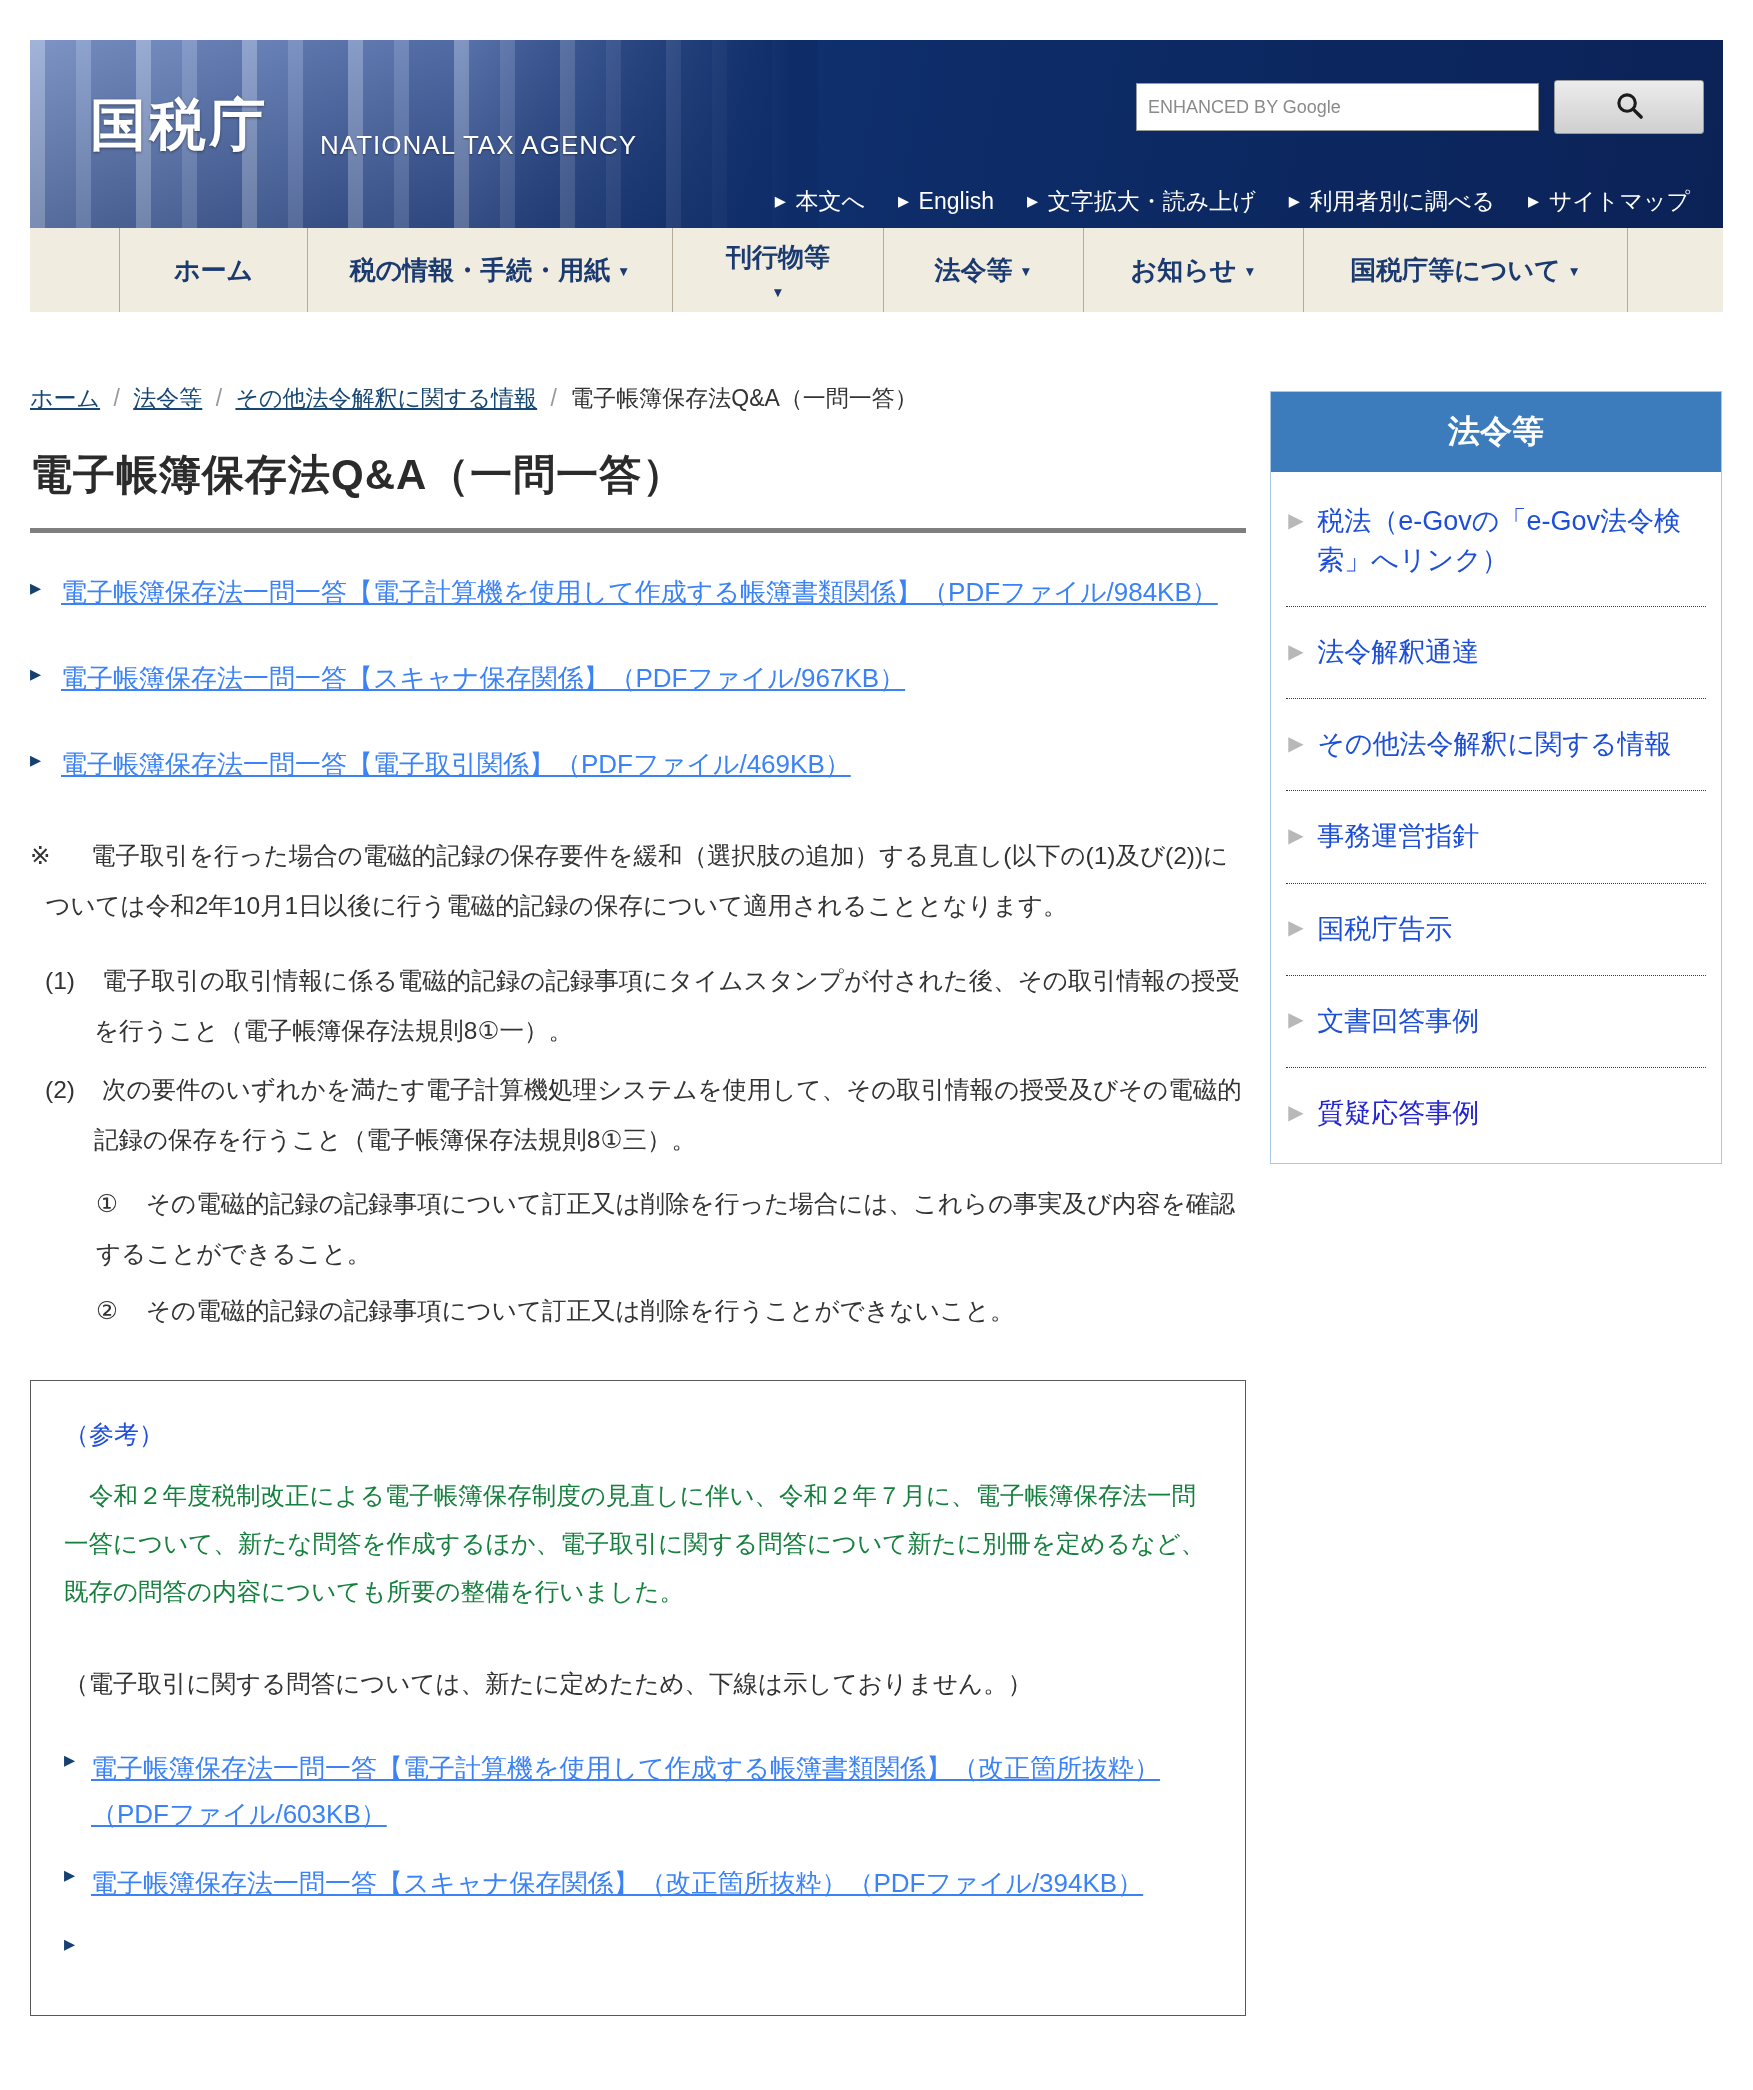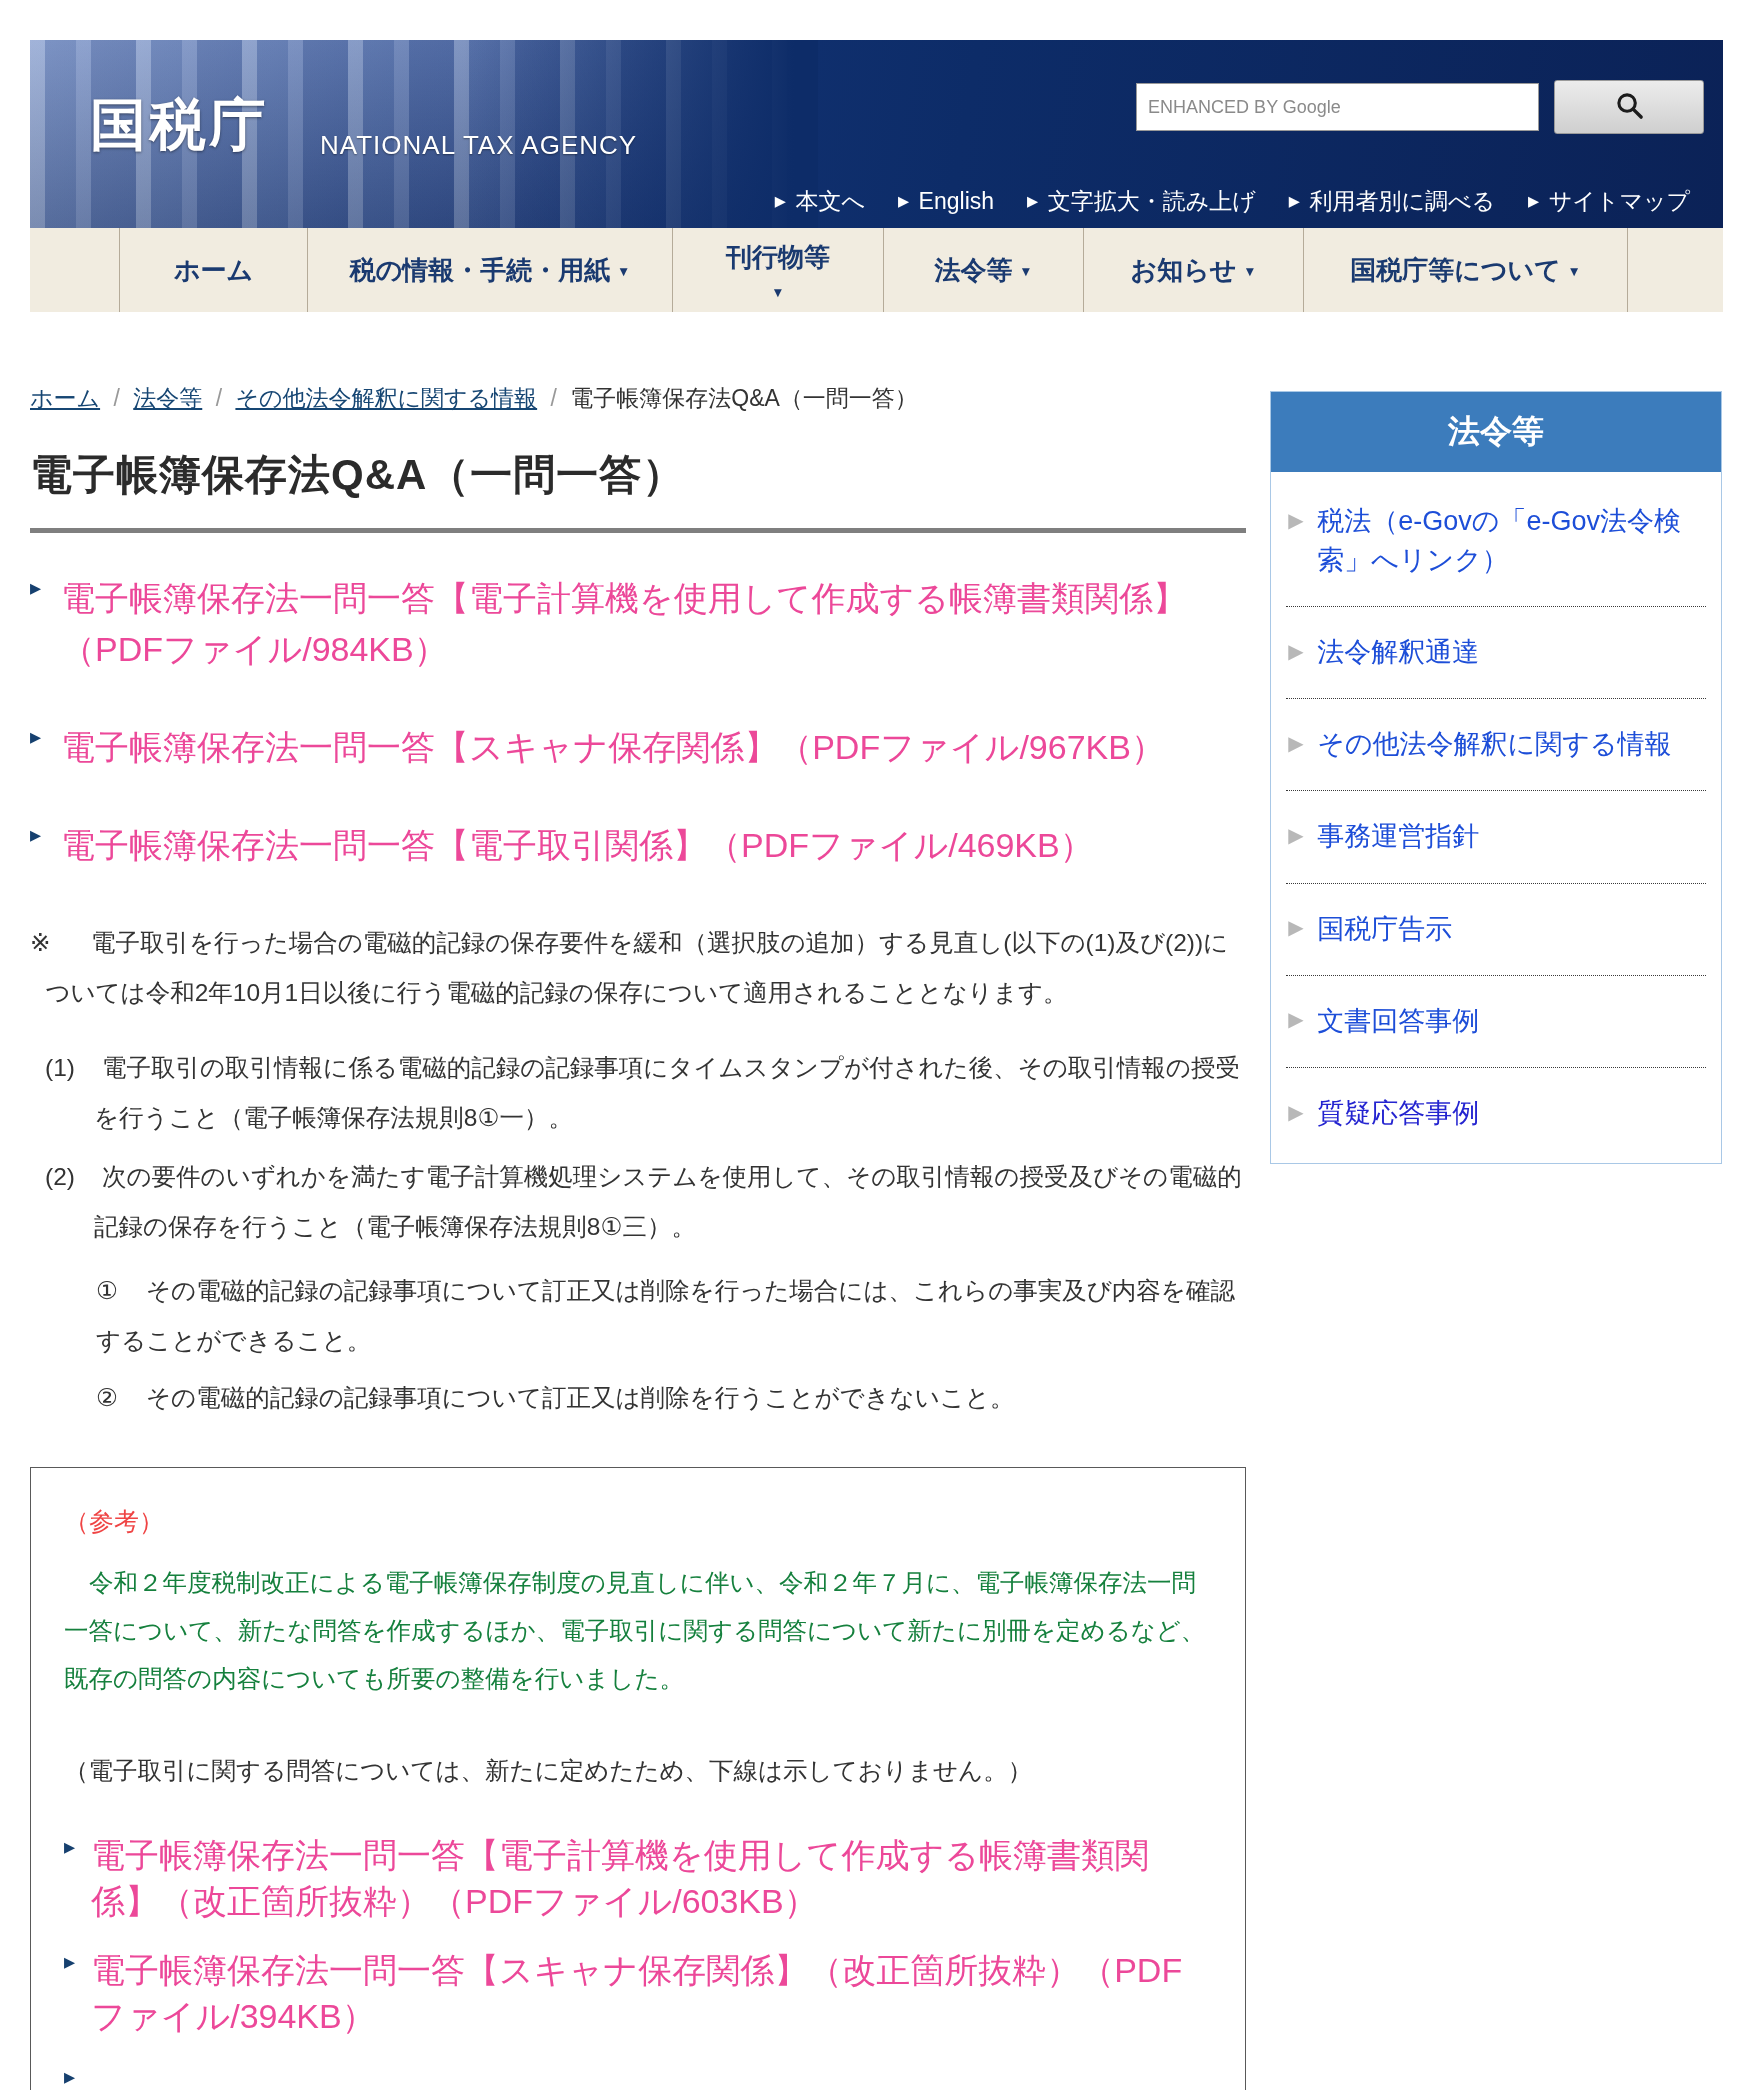--- a/index.html
+++ b/index.html
@@ -94,35 +94,35 @@
   .breadcrumb .current { color:#333; }
 
   
   h1.page-title { margin-top:33px; font-size:42px; font-weight:bold; color:#2b2b2b; letter-spacing:1px; }
   .title-rule { margin-top:25px; height:4.8px; background:#7f7f7f; }
 
   
   .pdf-links { margin-top:40px; list-style:none; }
   .pdf-links li { margin-bottom:47px; display:flex; align-items:flex-start; }
   .marker-tri { color:#16406f; font-size:14.4px; flex:0 0 31px; margin-top:7.7px; }
-  .pdf-links a, .box-links a, .past-link a { color:#ec4899; font-size:34px; line-height:1.5; }
+  .pdf-links a, .box-links a, .past-link a { color:#3b82f6; font-size:26px; text-decoration:underline; line-height:1.5; }
 
   
   .note { margin-top:27px; font-size:24.5px; line-height:50px; color:#333; padding-left:15.4px; text-indent:-15.4px; }
   .note .note-marker { display:inline-block; width:61px; text-indent:0; }
   .num-list { margin-top:25px; }
   .num-item { font-size:24.5px; line-height:50px; padding-left:64px; text-indent:-49px; margin-bottom:9.6px; }
   .num-item .num { display:inline-block; width:57px; text-indent:0; }
   .circ-list { margin-top:13.4px; }
   .circ-item { font-size:24.5px; line-height:50px; padding-left:66px; margin-bottom:7.7px; }
   .circ-item .cnum { display:inline-block; width:50px; }
 
   
   .ref-box { margin-top:44px; border:1.9px solid #595959; padding:29px 33px 40px; }
-  .ref-heading { font-size:25px; line-height:48px; color:#ef4444; }
+  .ref-heading { font-size:25px; line-height:48px; color:#1d4ed8; }
   .ref-box p.body-p { font-size:24.5px; line-height:48px; color:#15803d; text-indent:25px; }
   .ref-box p.p-first { margin-top:13.4px; }
   .ref-note { margin-top:44px; font-size:24.5px; line-height:48px; color:#333; }
   .box-links { margin-top:37px; list-style:none; }
   .box-links li { display:flex; align-items:flex-start; margin-bottom:23px; }
   .box-links .marker-tri { flex:0 0 27px; margin-top:6.7px; }
   .box-links a { line-height:46px; }
 
   
   .sidebar { border:1.9px solid #a9c8e6; background:#fff; }

